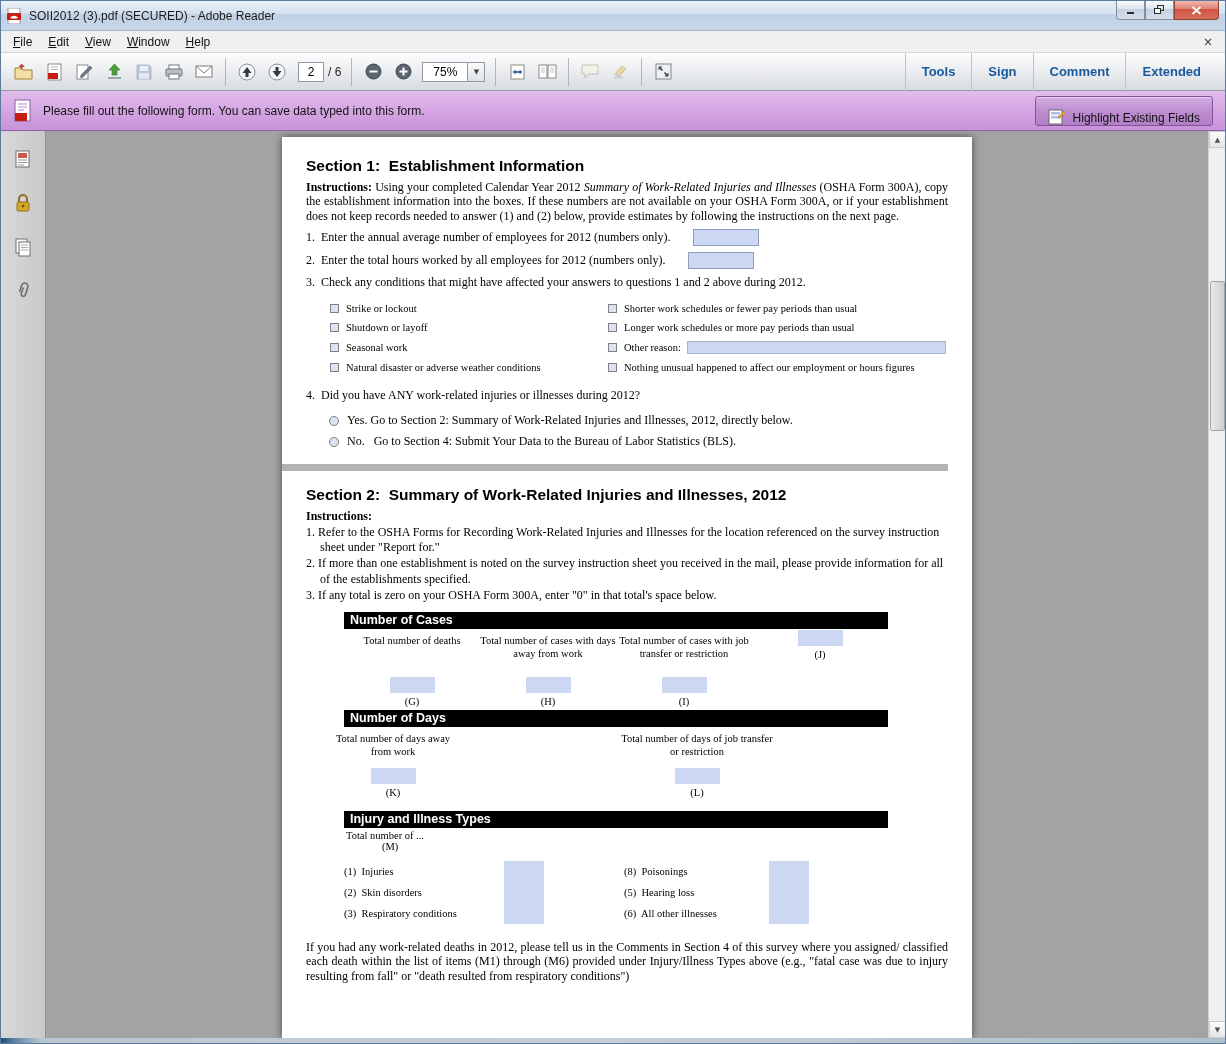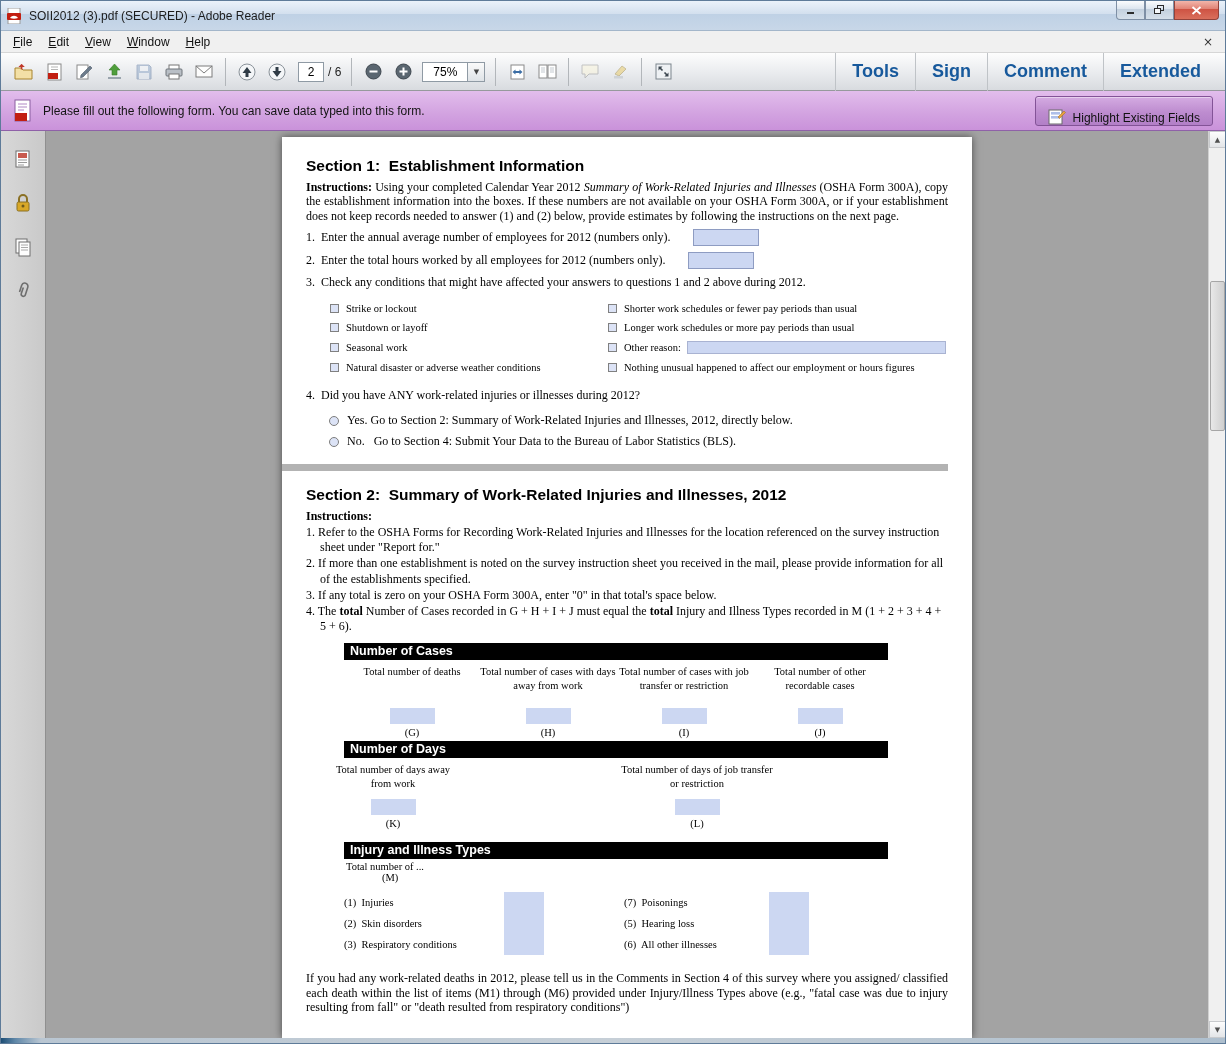--- a/index.html
+++ b/index.html
@@ -35,21 +35,21 @@
   .page-box { width:26px; height:20px; background:#fff; border:1px solid #8f9aa4; font-size:12px;
     text-align:center; margin:0 4px 0 6px; font-family:"Liberation Sans",sans-serif; }
   .page-total { font-size:12px; color:#222; margin-right:4px; }
   .zoom-combo { display:flex; align-items:center; margin:0 4px; }
   .zoom-value { width:46px; height:20px; background:#fff; border:1px solid #8f9aa4; font-size:12px;
     display:flex; align-items:center; justify-content:center; }
   .zoom-drop { width:17px; height:20px; border:1px solid #8f9aa4; border-left:none;
     background:linear-gradient(#fafafa,#dfe3e7); display:flex; align-items:center; justify-content:center;
     font-size:7px; color:#444; font-family:"DejaVu Sans",sans-serif; }
   .tb-right { margin-left:auto; display:flex; align-items:stretch; height:38px; }
-  .tb-right-item { display:flex; align-items:center; padding:0 16px; font-size:18px; font-weight:bold;
+  .tb-right-item { display:flex; align-items:center; padding:0 16px; font-size:13px; font-weight:bold;
     color:#17599c; border-left:1px solid #bfc3c7; cursor:default; }
 
   
   .notifbar { height:40px; flex:0 0 40px; display:flex; align-items:center; padding:0 12px;
     background:linear-gradient(#e2bdec,#d2a2e0 60%,#ca92da); border-bottom:1px solid #8f61a8; }
   .notif-icon { width:20px; height:24px; margin-right:10px; }
   .notif-text { font-size:12px; color:#141414; }
   .hef-button { margin-left:auto; height:30px; display:flex; align-items:flex-end; gap:7px; padding:0 12px;
     border:1px solid #835397; border-radius:3px;
     background:linear-gradient(#d4abe2,#bd8ccf 55%,#b27fc7);
@@ -403,21 +403,20 @@
             </div>
         </div>
 
         <div class="divider"></div>
 
         <div class="sec-title pre" style="margin-top:15px">Section 2:  Summary of Work-Related Injuries and Illnesses, 2012</div>
         <div class="s2-instr-label">Instructions:</div>
         <div class="s2-item">1. Refer to the OSHA Forms for Recording Work-Related Injuries and Illnesses for the location referenced on the survey instruction sheet under "Report for."</div>
         <div class="s2-item">2. If more than one establishment is noted on the survey instruction sheet you received in the mail, please provide information for all of the establishments specified.</div>
         <div class="s2-item">3. If any total is zero on your OSHA Form 300A, enter "0" in that total's space below.</div>
-        <div class="s2-item"><span>4. The </span><b>total</b><span> Number of Cases recorded in G + H + I + J must equal the </span><b>total</b><span> Injury and Illness Types recorded in M (1 + 2 + 3 + 4 + 5 + 6).</span></div>
 
         <div class="tbl">
 
           <div class="tbl-bar">Number of Cases</div>
           <div class="cases-grid">
             <div>
               <div class="col-head">Total number of deaths</div>
               <div class="fld-sm"></div>
               <div class="col-lbl">(G)</div>
             </div>
@@ -425,21 +424,20 @@
               <div class="col-head">Total number of cases with days away from work</div>
               <div class="fld-sm"></div>
               <div class="col-lbl">(H)</div>
             </div>
             <div>
               <div class="col-head">Total number of cases with job transfer or restriction</div>
               <div class="fld-sm"></div>
               <div class="col-lbl">(I)</div>
             </div>
             <div>
-              <div class="col-head">Total number of other recordable cases</div>
               <div class="fld-sm"></div>
               <div class="col-lbl">(J)</div>
             </div>
           </div>
 
           <div class="tbl-bar">Number of Days</div>
           <div class="days-row">
             <div class="days-col days-col1">
               <div class="days-head">Total number of days away from work</div>
               <div class="fld-sm"></div>
@@ -452,21 +450,21 @@
             </div>
           </div>
 
           <div class="tbl-bar">Injury and Illness Types</div>
           <div class="types-total">Total number of ...</div>
           <div class="types-m">(M)</div>
           <div class="types-grid">
             <div class="t-lbl pre">(1)  Injuries</div>
             <div class="fld-t"></div>
             <div></div>
-            <div class="t-lbl pre">(7)  Poisonings</div>
+            <div class="t-lbl pre">(8)  Poisonings</div>
             <div class="fld-t"></div>
 
             <div class="t-lbl pre">(2)  Skin disorders</div>
             <div class="fld-t"></div>
             <div></div>
             <div class="t-lbl pre">(5)  Hearing loss</div>
             <div class="fld-t"></div>
 
             <div class="t-lbl pre">(3)  Respiratory conditions</div>
             <div class="fld-t"></div>

